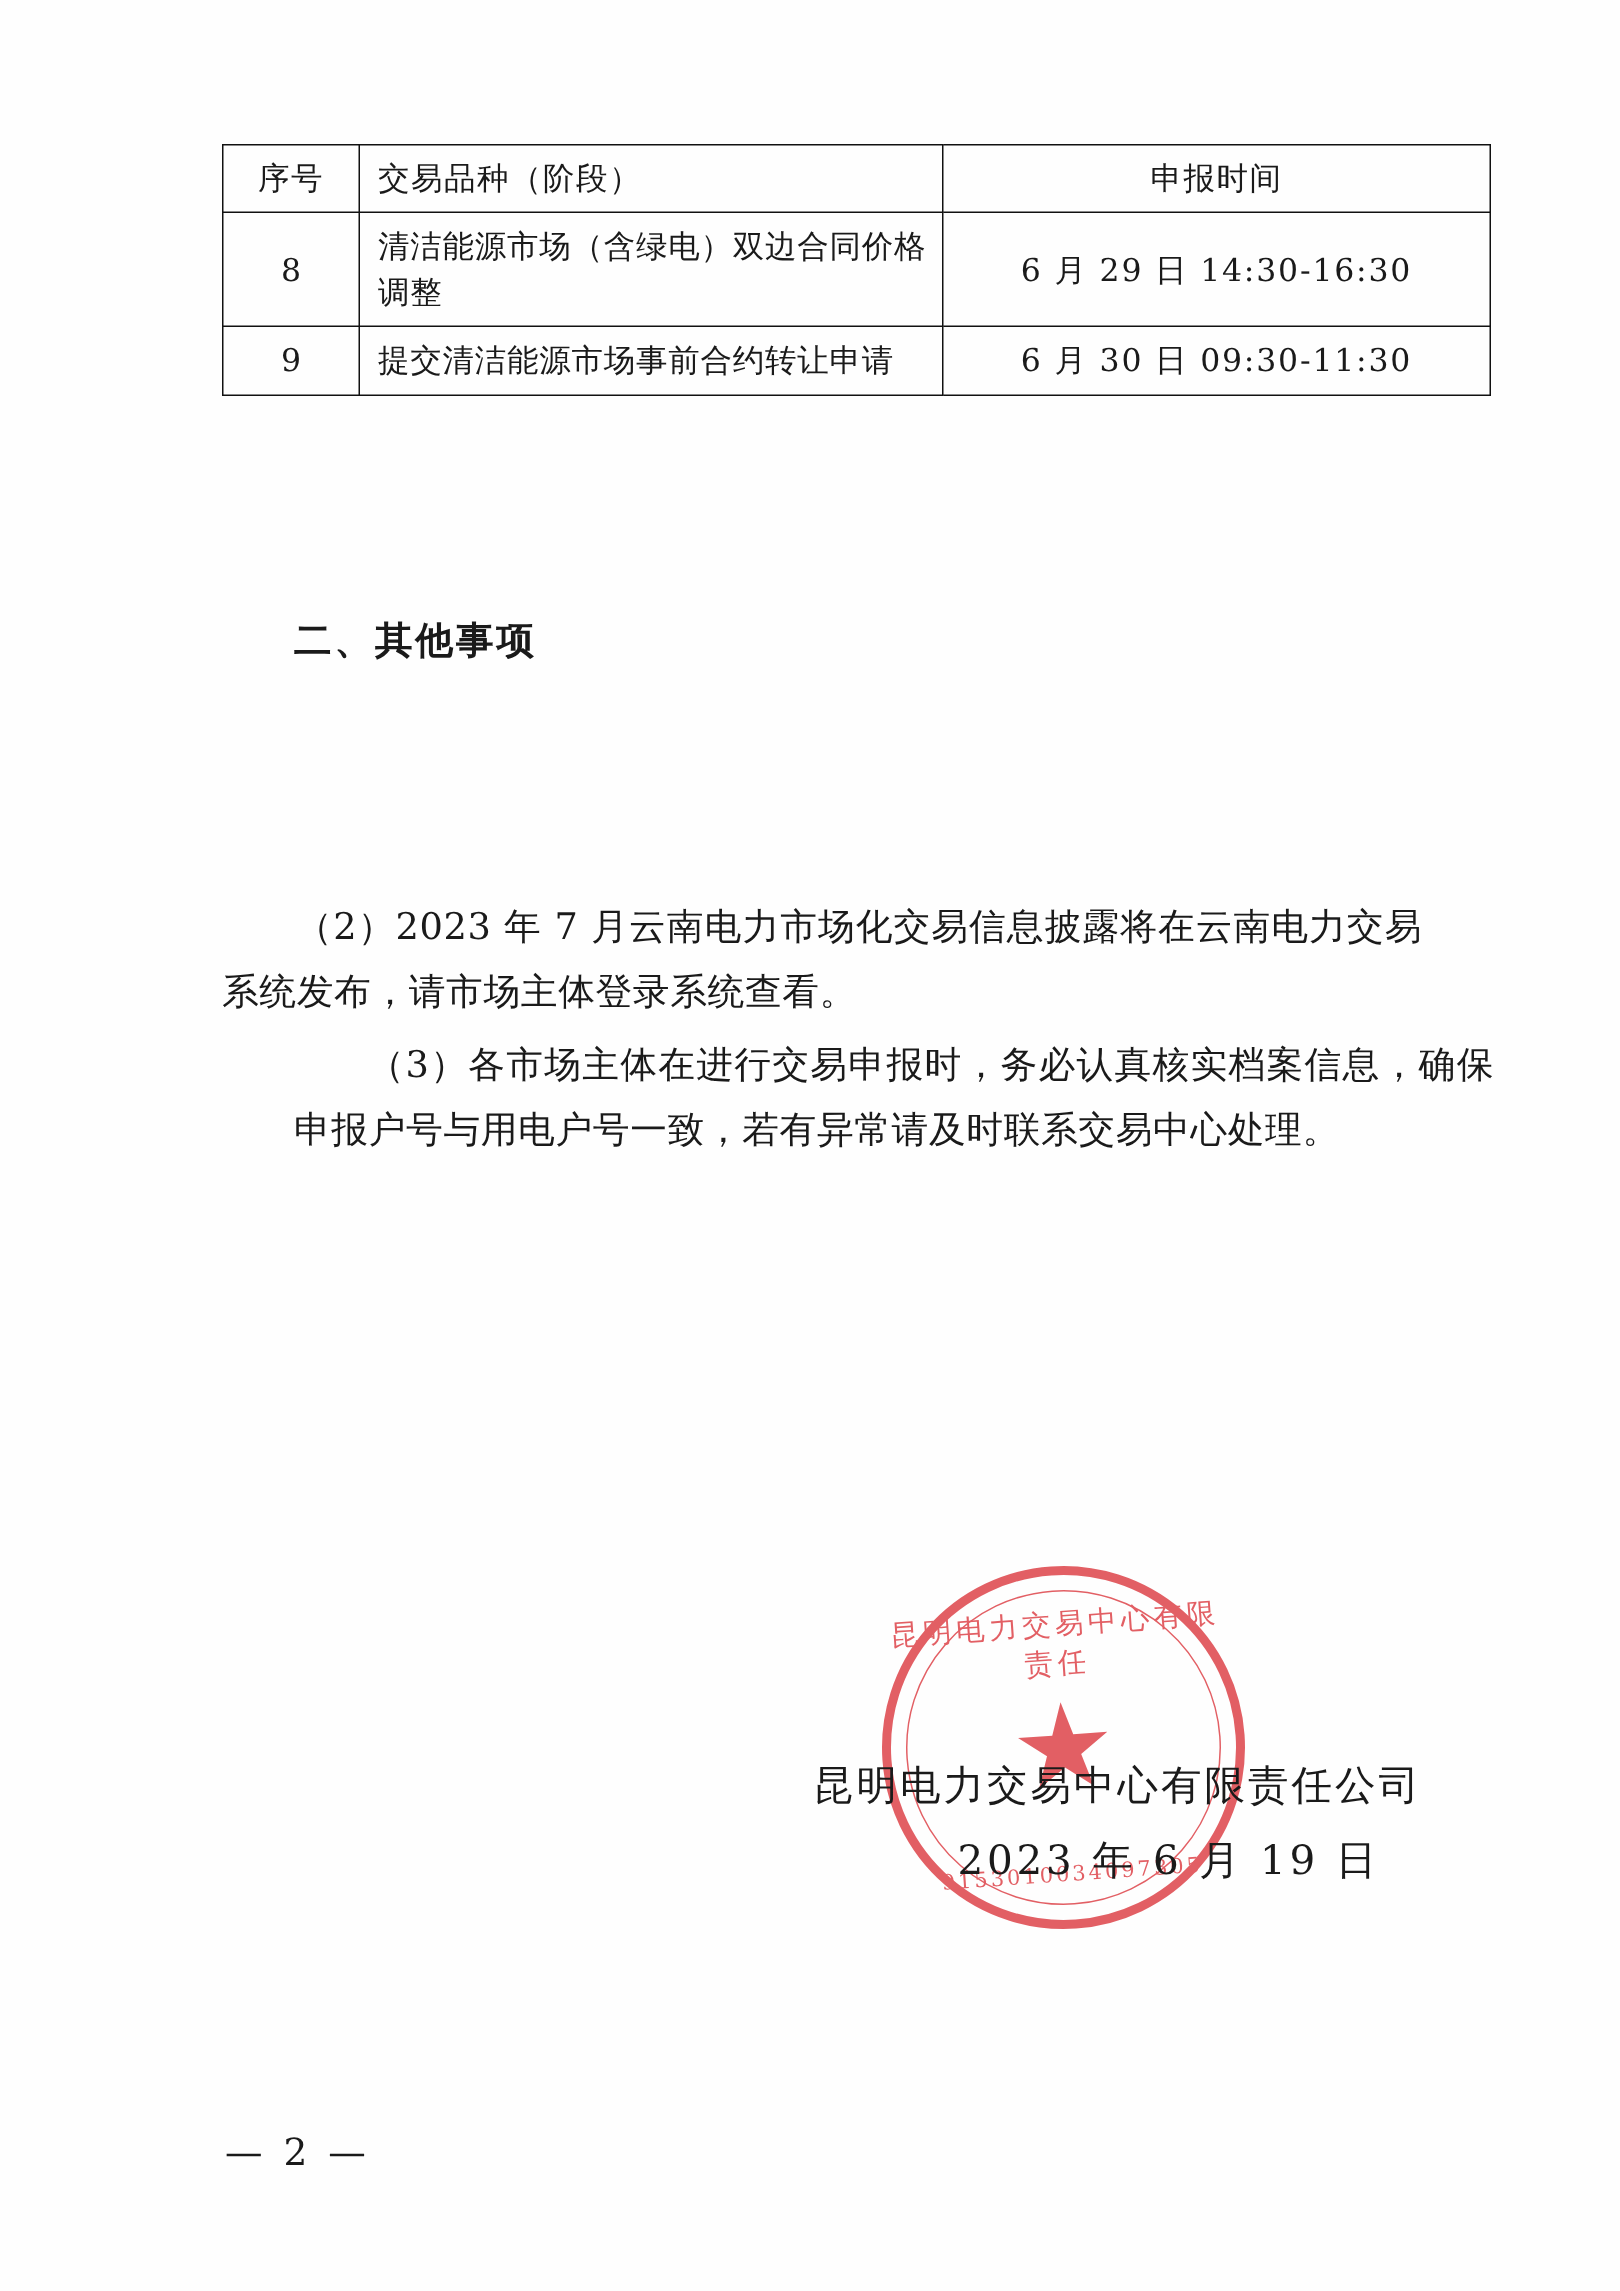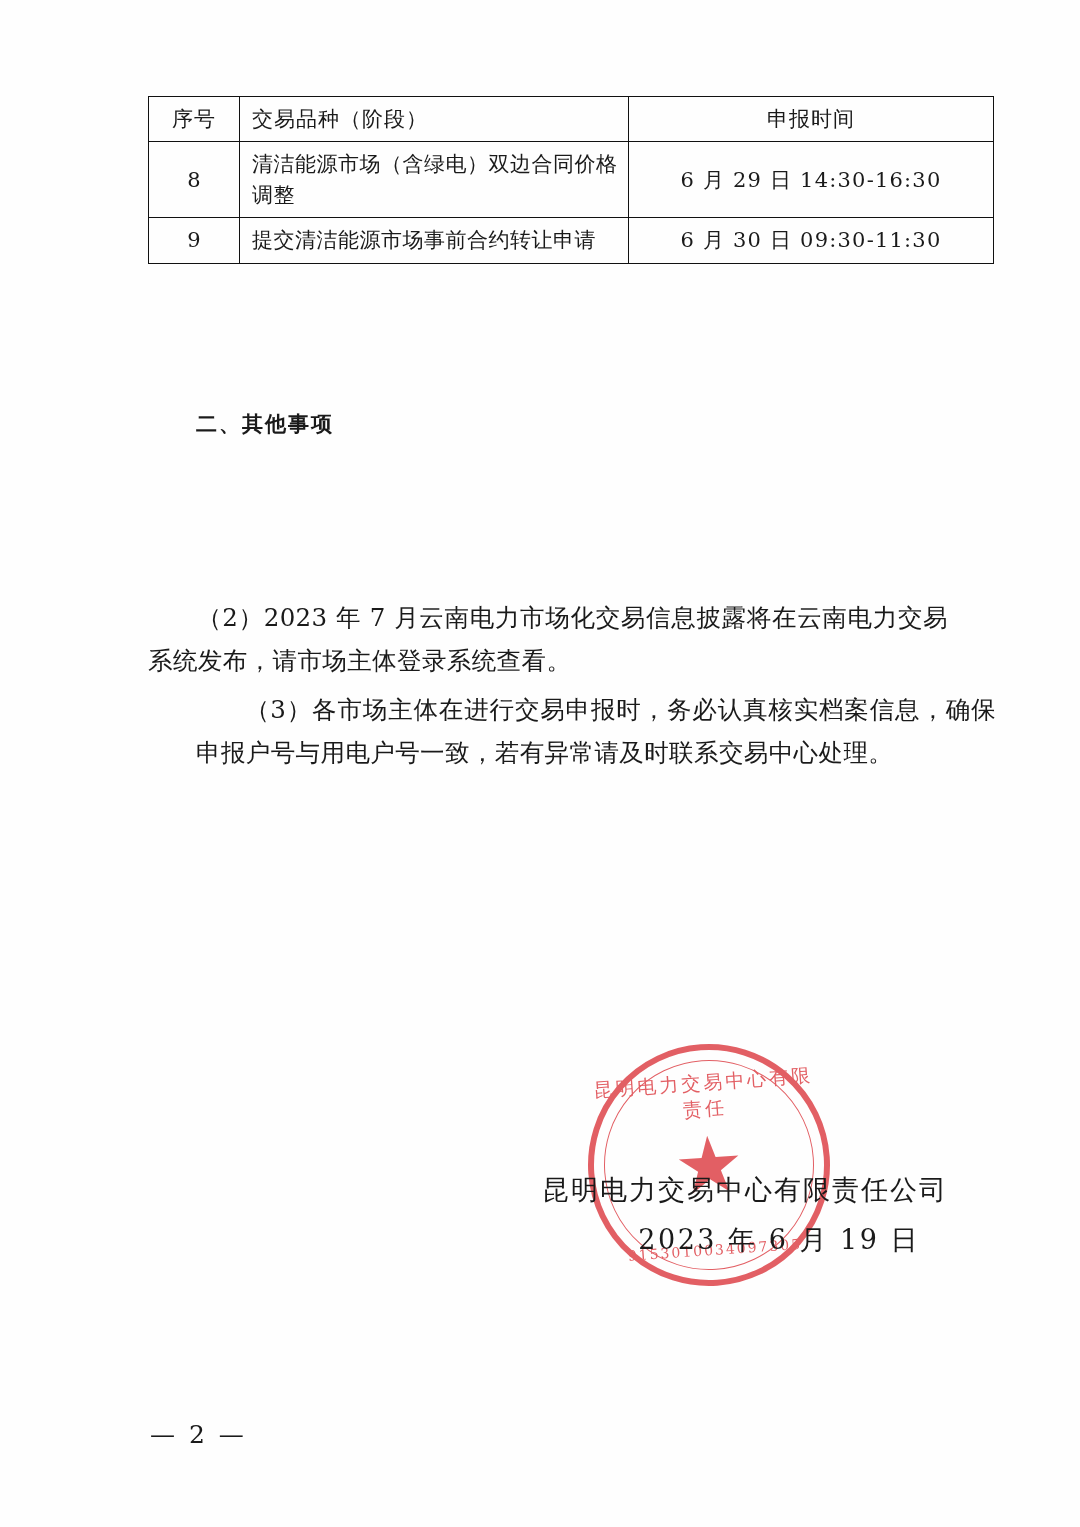--- a/index.html
+++ b/index.html
@@ -48,21 +48,21 @@
   thead td { text-align: right; padding-left: 6px !important; }
   .hdr { letter-spacing: 1px; }
   .cell-kind { letter-spacing: 0.5px; }
   .cell-time { letter-spacing: 1.2px; }
 
   
   .section-title {
     position: absolute;
     left: 196px;
     top: 410px;
-    font-size: 21px;
+    font-size: 25px;
     font-weight: bold;
     letter-spacing: 2px;
     font-family: "DejaVu Sans", "Liberation Sans", sans-serif;
   }
   .para {
     position: absolute;
     left: 148px;
     width: 800px;
     font-size: 24.5px;
     line-height: 43px;

